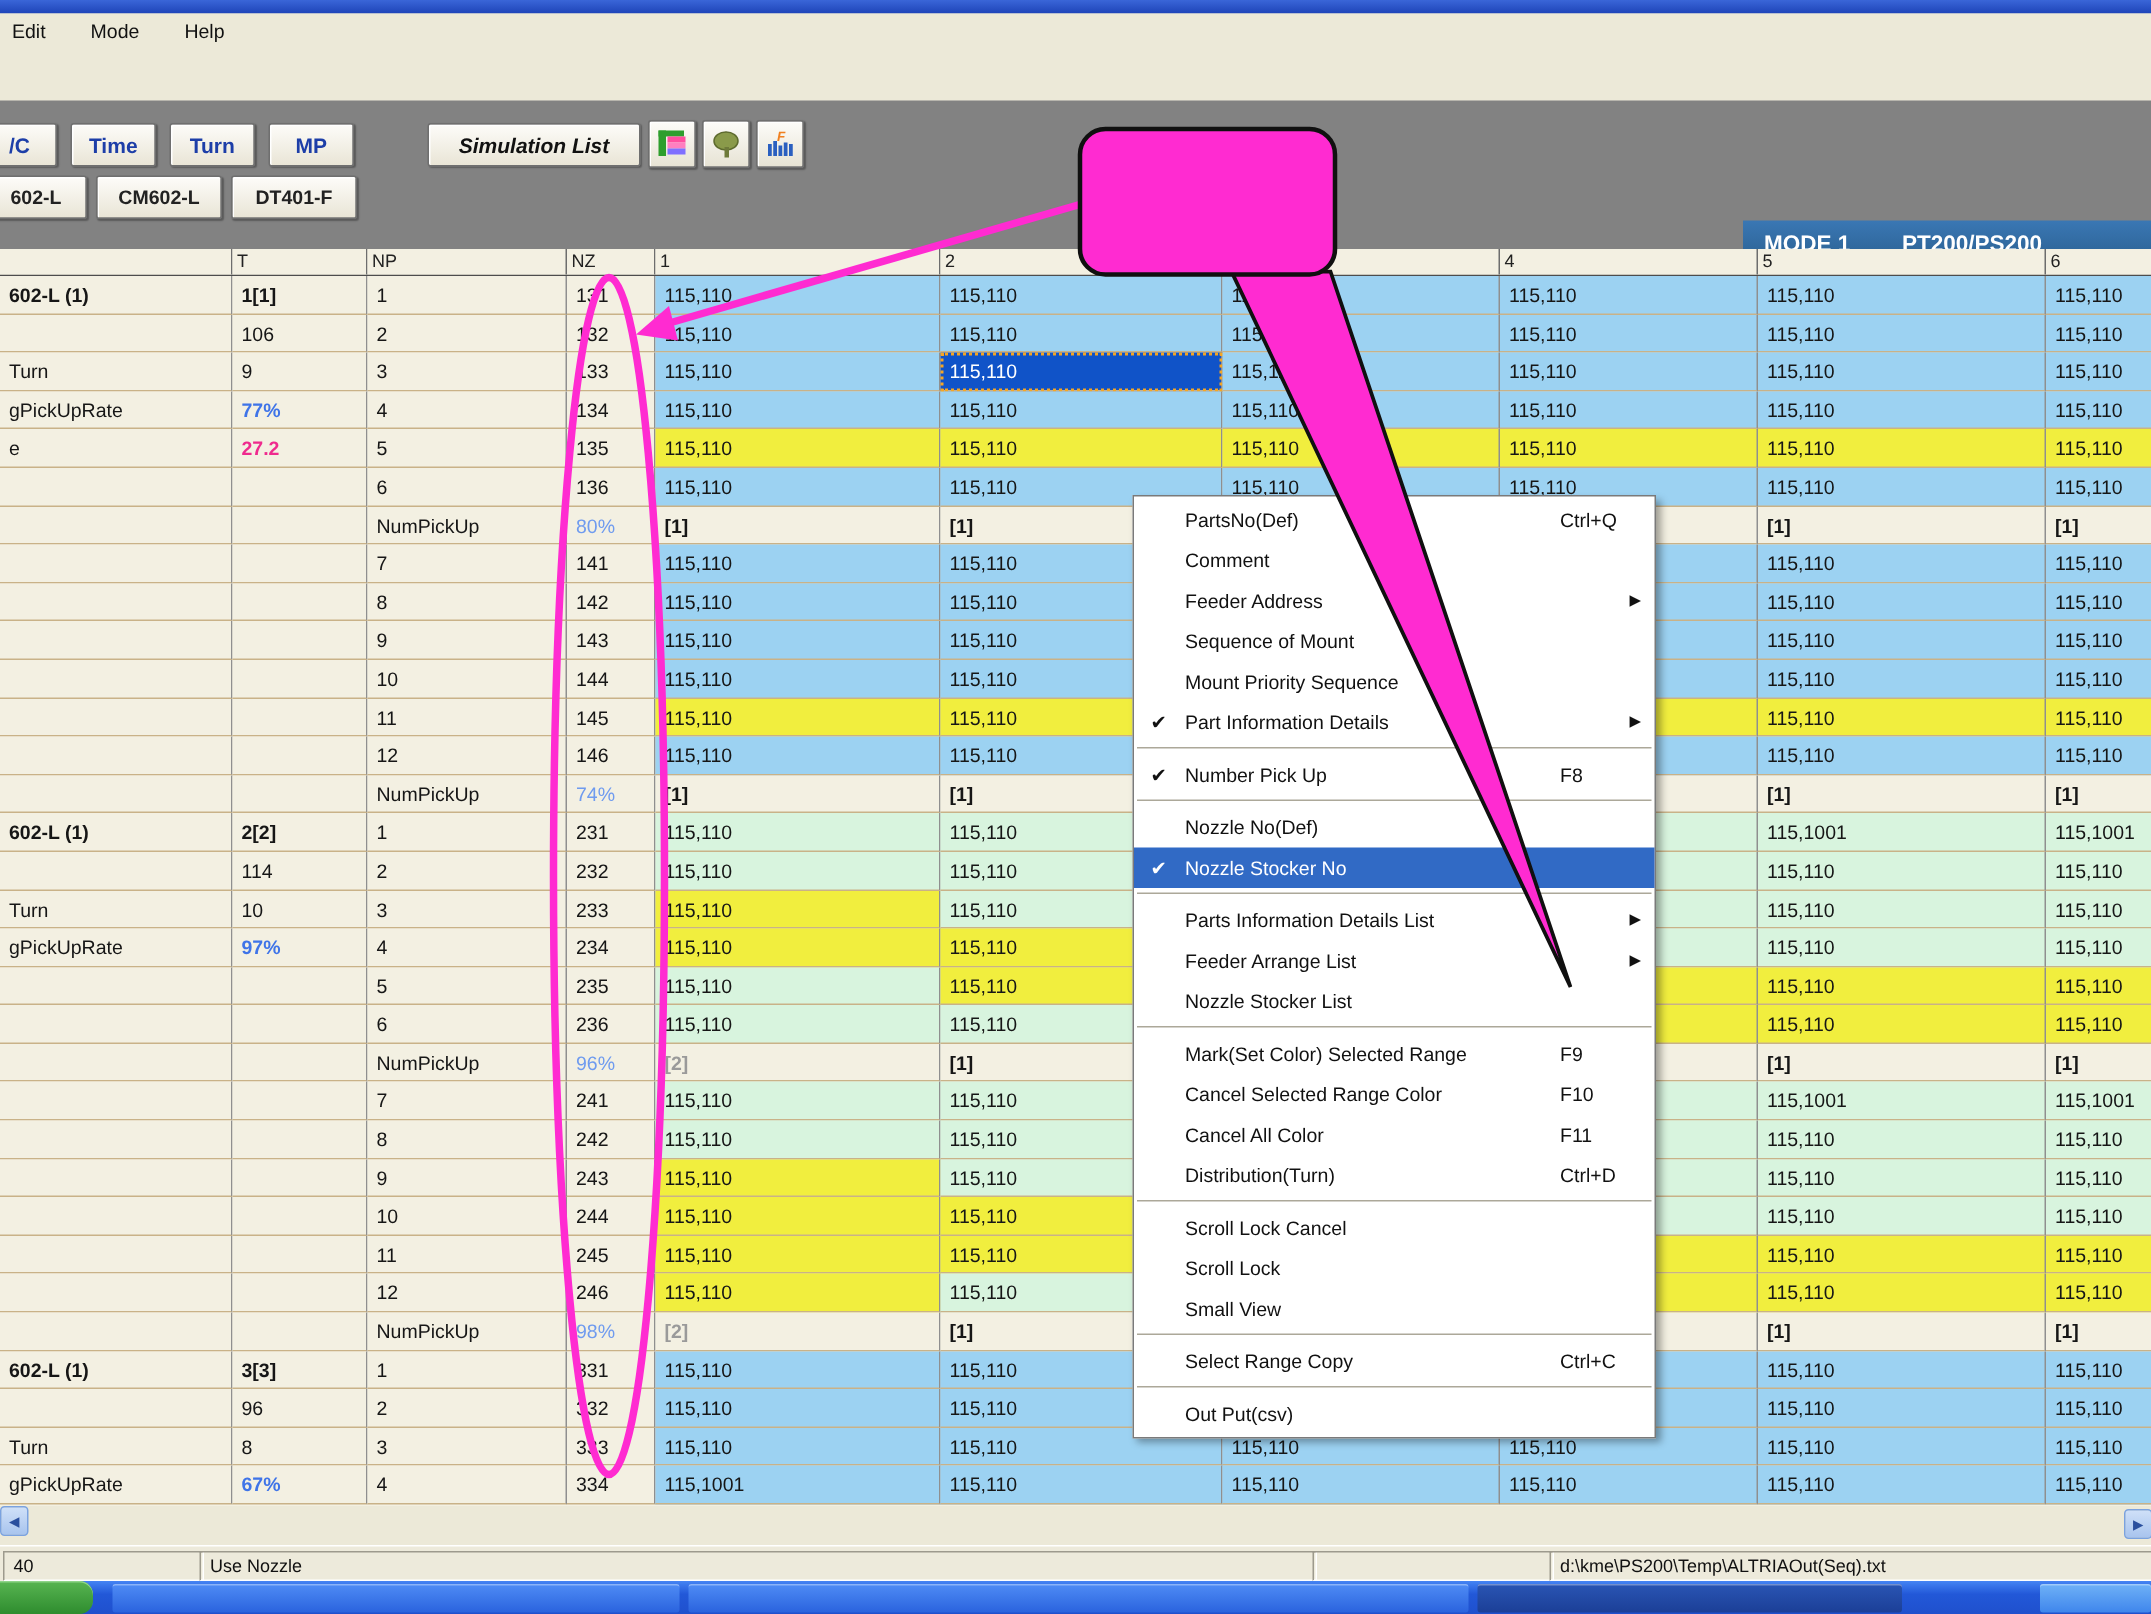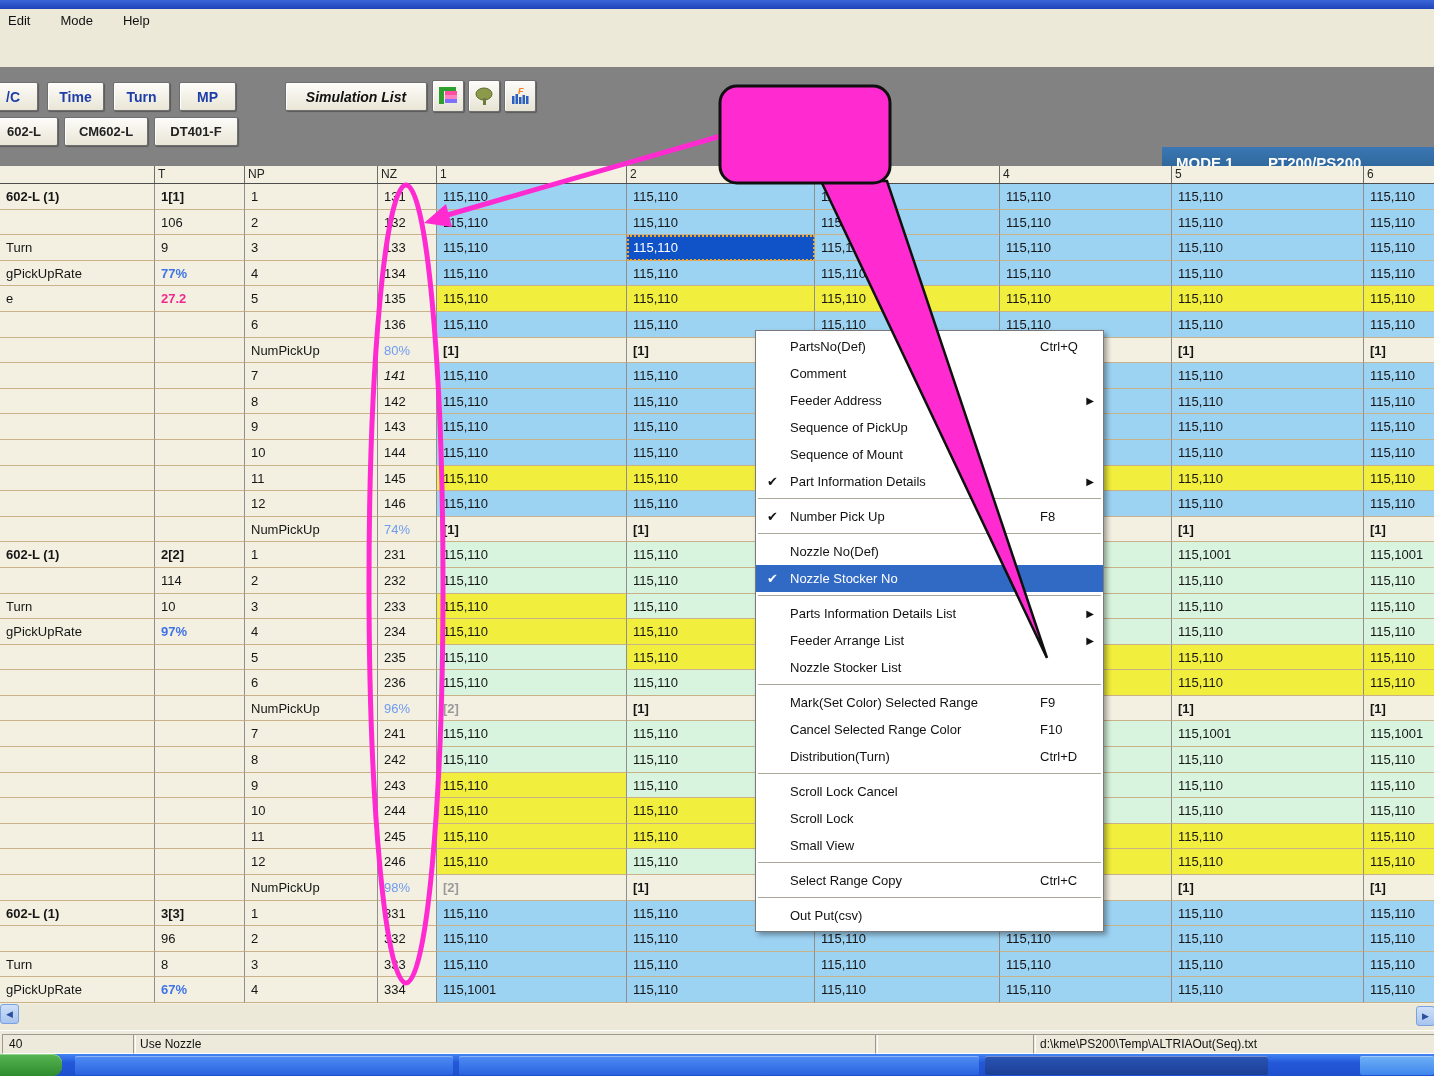--- a/index.html
+++ b/index.html
@@ -250,21 +250,21 @@
           <div class="cell bgN b" style="width: 188px;">[1]</div>
           <div class="cell bgN b" style="width: 185px;">[1]</div>
           <div class="cell bgN b" style="width: 172px;">[1]</div>
           <div class="cell bgN b" style="width: 192px;">[1]</div>
           <div class="cell bgN b" style="width: 85px;">[1]</div>
         </div>
         <div class="trow drow">
           <div class="cell" style="width: 155px;"></div>
           <div class="cell" style="width: 90px;"></div>
           <div class="cell" style="width: 133px;">7</div>
-          <div class="cell" style="width: 59px; font-style: italic;">141</div>
+          <div class="cell" style="width: 59px;">141</div>
           <div class="cell bgB" style="width: 190px;">115,110</div>
           <div class="cell bgB" style="width: 188px;">115,110</div>
           <div class="cell bgB" style="width: 185px;">115,110</div>
           <div class="cell bgB" style="width: 172px;">115,110</div>
           <div class="cell bgB" style="width: 192px;">115,110</div>
           <div class="cell bgB" style="width: 85px;">115,110</div>
         </div>
         <div class="trow drow">
           <div class="cell" style="width: 155px;"></div>
           <div class="cell" style="width: 90px;"></div>
@@ -553,35 +553,36 @@
           <div class="cell bgB" style="width: 192px;">115,110</div>
           <div class="cell bgB" style="width: 85px;">115,110</div>
         </div>
       </div>
   </div>
 
   <div class="ctxmenu" id="ctxmenu">
       <div class="mi"><span>PartsNo(Def)</span><span class="sc">Ctrl+Q</span></div>
       <div class="mi"><span>Comment</span></div>
       <div class="mi"><span>Feeder Address</span><span class="arr">▶</span></div>
-      <div class="mi"><span>Sequence of PickUp</span></div>
       <div class="mi"><span>Sequence of Mount</span></div>
+      <div class="mi"><span>Mount Priority Sequence</span></div>
       <div class="mi"><span class="chk">✔</span><span>Part Information Details</span><span class="arr">▶</span></div>
       <div class="msep"></div>
       <div class="mi"><span class="chk">✔</span><span>Number Pick Up</span><span class="sc">F8</span></div>
       <div class="msep"></div>
       <div class="mi"><span>Nozzle No(Def)</span></div>
       <div class="mi sel"><span class="chk">✔</span><span>Nozzle Stocker No</span></div>
       <div class="msep"></div>
       <div class="mi"><span>Parts Information Details List</span><span class="arr">▶</span></div>
       <div class="mi"><span>Feeder Arrange List</span><span class="arr">▶</span></div>
       <div class="mi"><span>Nozzle Stocker List</span></div>
       <div class="msep"></div>
       <div class="mi"><span>Mark(Set Color) Selected Range</span><span class="sc">F9</span></div>
       <div class="mi"><span>Cancel Selected Range Color</span><span class="sc">F10</span></div>
+      <div class="mi"><span>Cancel All Color</span><span class="sc">F11</span></div>
       <div class="mi"><span>Distribution(Turn)</span><span class="sc">Ctrl+D</span></div>
       <div class="msep"></div>
       <div class="mi"><span>Scroll Lock Cancel</span></div>
       <div class="mi"><span>Scroll Lock</span></div>
       <div class="mi"><span>Small View</span></div>
       <div class="msep"></div>
       <div class="mi"><span>Select Range Copy</span><span class="sc">Ctrl+C</span></div>
       <div class="msep"></div>
       <div class="mi"><span>Out Put(csv)</span></div>
     </div>

